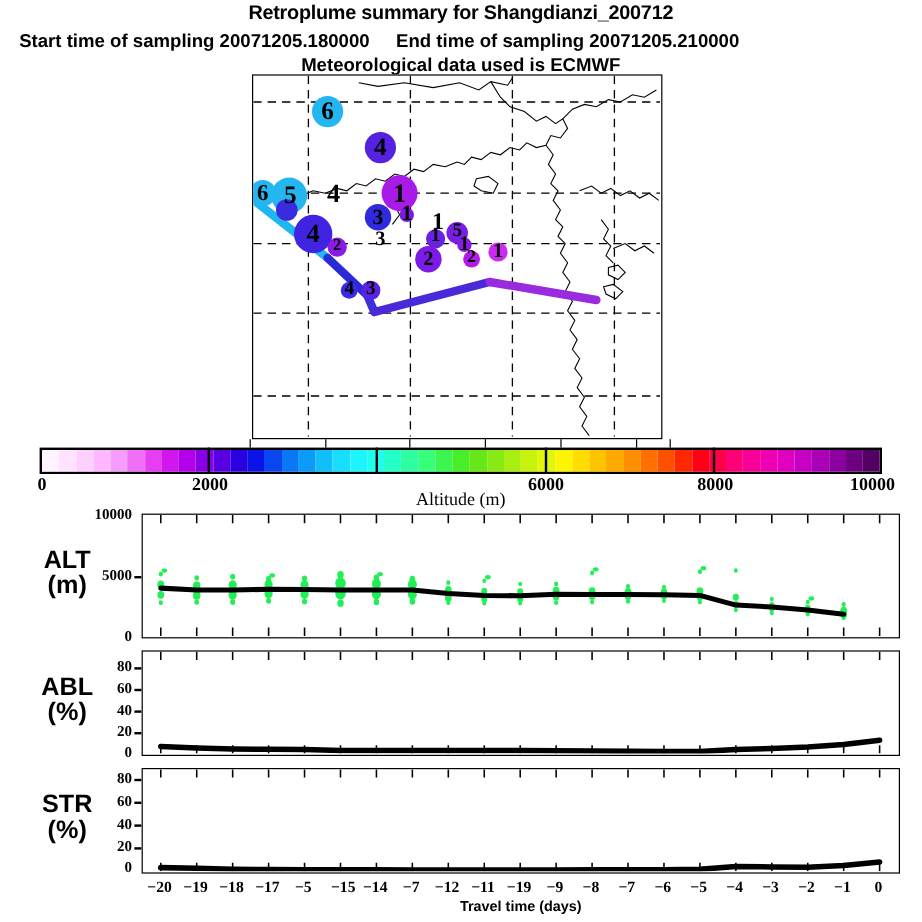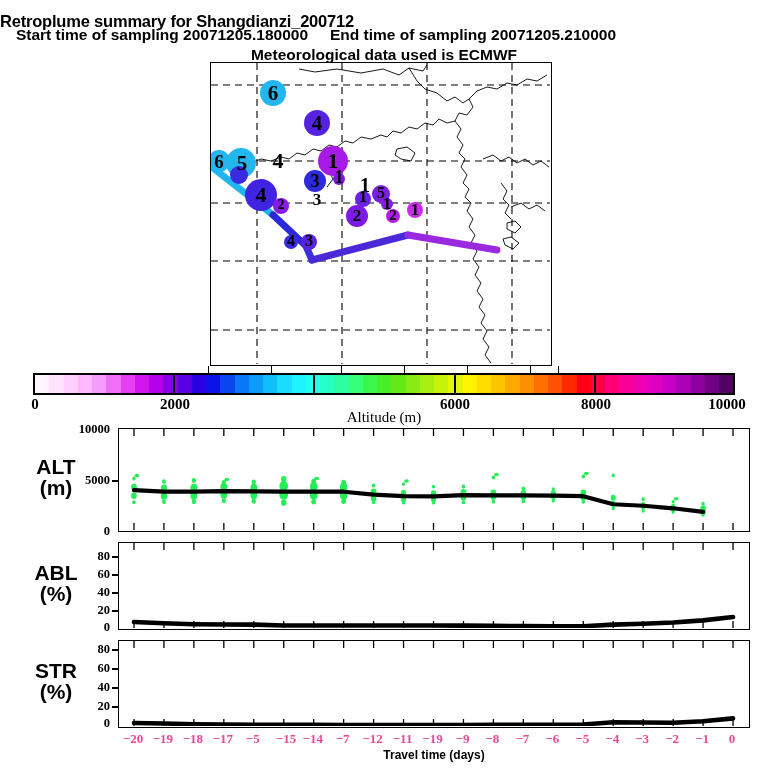--- a/index.html
+++ b/index.html
@@ -15,22 +15,23 @@
     overflow: hidden;
   }
   .root {
     position: absolute;
     left: 0; top: 0;
     width: 768px; height: 768px;
   }
   
   .title-main {
     position: absolute;
-    left: 0; top: 12px;
+    left: 0; top: 2px;
     width: 768px;
+    text-align: center;
     font-size: 16.5px;
     font-weight: bold;
     color: #000;
     letter-spacing: -0.2px;
     white-space: nowrap;
   }
   .title-row2 {
     position: absolute;
     left: 0; top: 26px;
     width: 632px;
@@ -155,21 +156,21 @@
     position: absolute;
     width: 6px; height: 1.5px;
     background: #000;
   }
   .xtick-label {
     position: absolute;
     top: 731px;
     font-family: "Liberation Serif", serif;
     font-size: 13px;
     font-weight: bold;
-    color: #ec4899;
+    color: #000000;
     transform: translateX(-50%);
     white-space: nowrap;
   }
   .xaxis-title {
     position: absolute;
     left: 118px; top: 748px;
     width: 632px;
     text-align: center;
     font-size: 12px;
     font-weight: bold;

